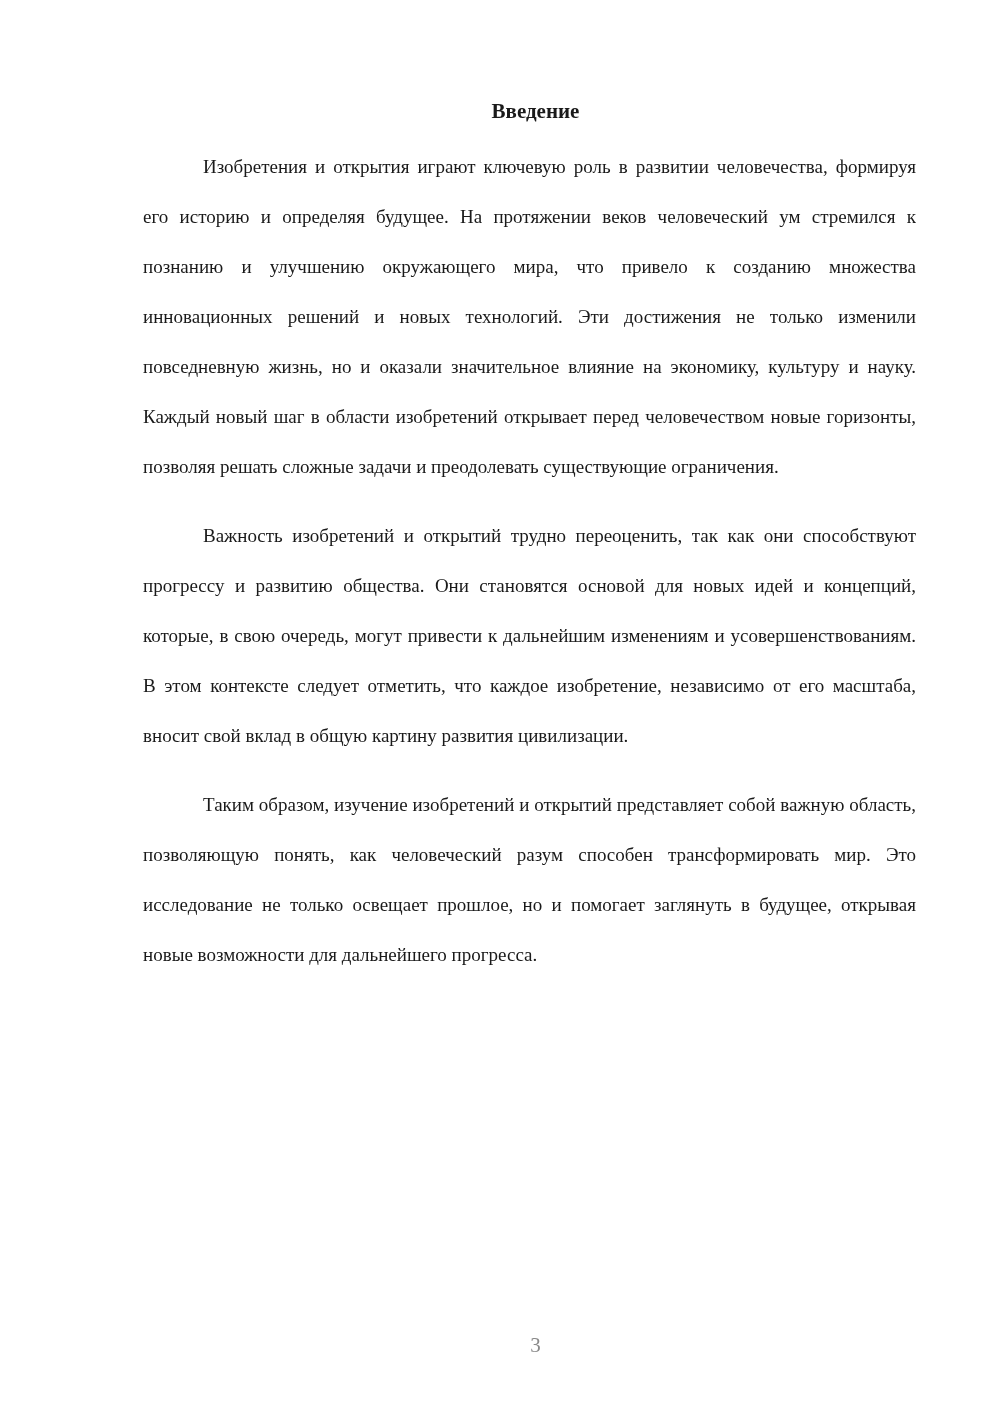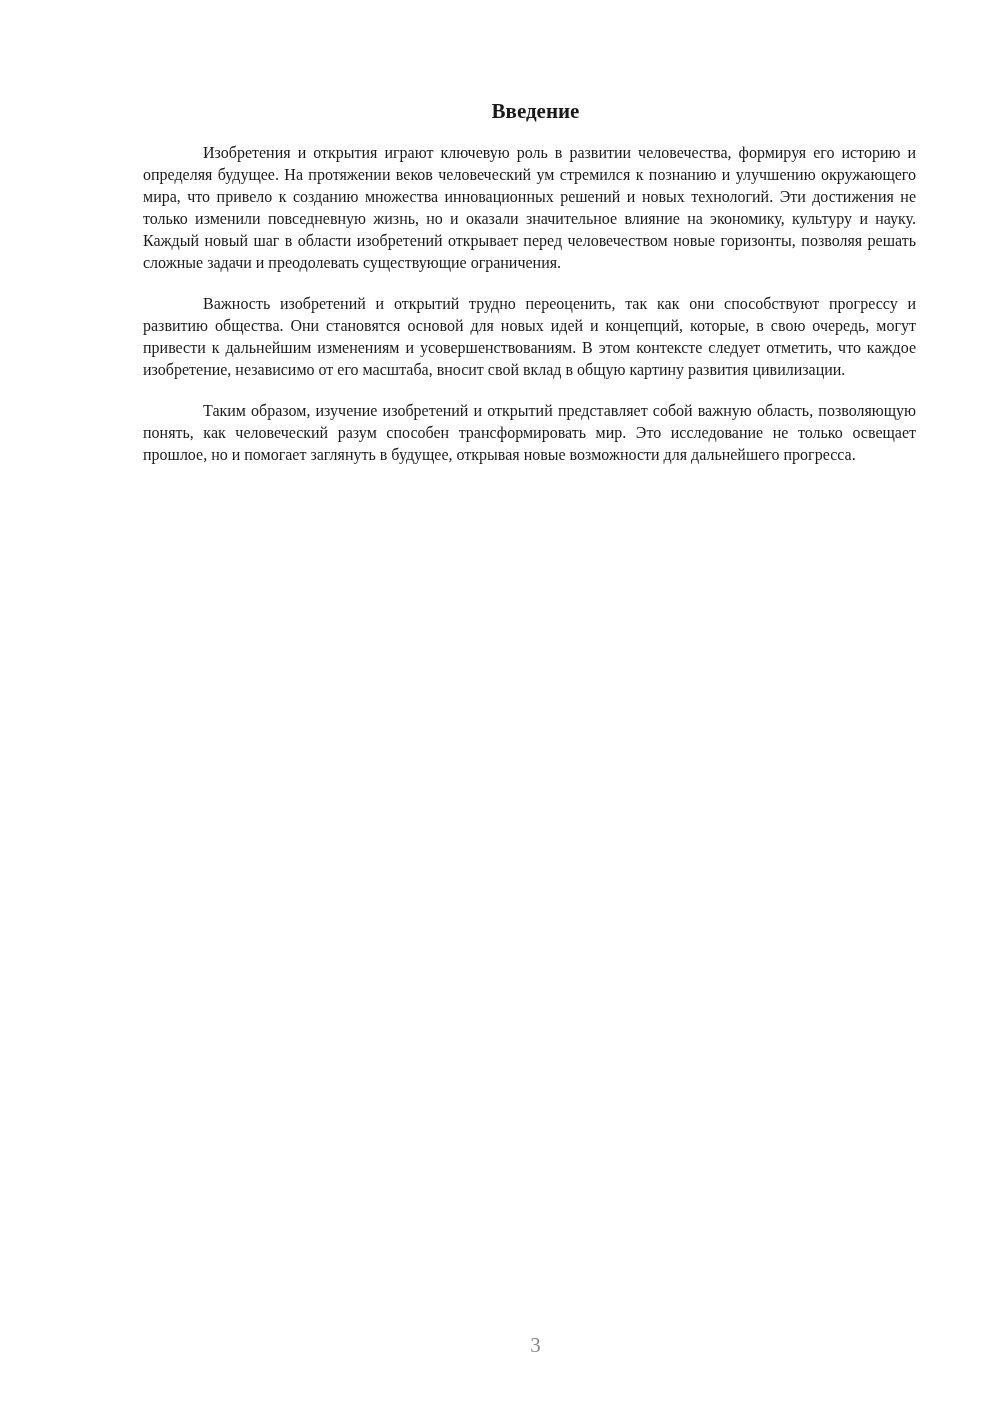--- a/index.html
+++ b/index.html
@@ -33,22 +33,22 @@
       margin: 0;
     }
     .body-text {
       position: absolute;
       top: 142px;
       left: 143px;
       width: 785px;
     }
     .para {
       margin: 0 12px 19px 0;
-      font-size: 16px;
-      line-height: 22px;
+      font-size: 19px;
+      line-height: 50px;
       text-align: justify;
       text-indent: 60px;
     }
     .page-number {
       position: absolute;
       top: 1333px;
       left: 143px;
       width: 785px;
       text-align: center;
       font-size: 21px;

